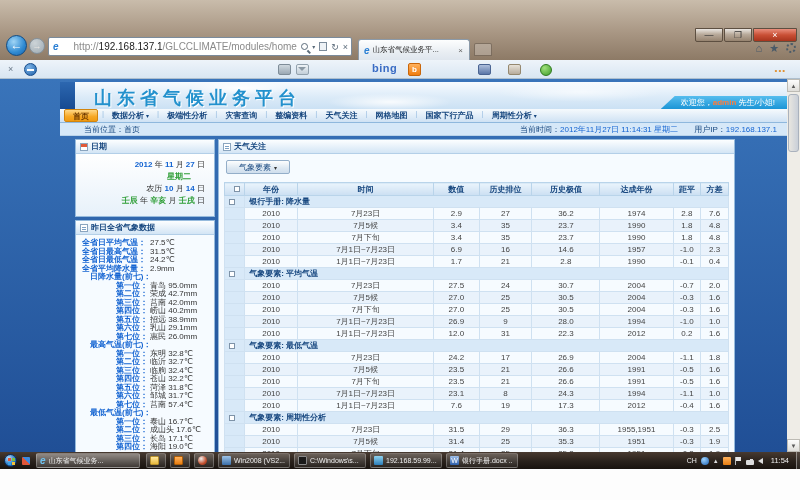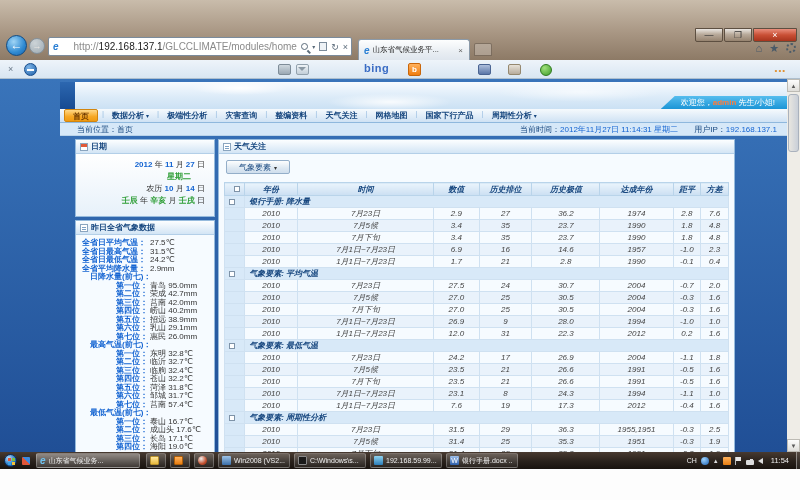--- a/index.html
+++ b/index.html
@@ -36,21 +36,21 @@
   .cmdrow{position:absolute;left:0;top:60px;width:800px;height:19px;
     background:linear-gradient(#eef4fa,#d9e6f2);border-bottom:1px solid #aebfce;}
   .cmd-x{position:absolute;left:8px;top:4px;color:#6b7988;font-size:9px;}
   .cmd-circle{position:absolute;left:24px;top:3px;width:13px;height:13px;border-radius:50%;
     background:radial-gradient(circle at 35% 30%,#7fb6e8,#1d5fa8);border:1px solid #174d8c;}
   .cmd-circle::after{content:"";position:absolute;left:2px;top:5px;width:7px;height:2px;background:#fff;}
   .mini-ic{position:absolute;top:4px;width:13px;height:11px;border-radius:2px;}
   .ic-card{left:278px;background:linear-gradient(#cfd8df,#9aa8b4);border:1px solid #7e8c98;}
   .ic-mail{left:296px;background:linear-gradient(#eef3f7,#c3cfd9);border:1px solid #93a2ae;}
   .ic-mail::after{content:"";position:absolute;left:1px;top:2px;border-left:4px solid transparent;border-right:4px solid transparent;border-top:4px solid #8b99a5;}
-  .bing{position:absolute;left:364px;top:2px;font-size:11px;font-weight:bold;color:#3a6cc4;letter-spacing:.5px;}
+  .bing{position:absolute;left:372px;top:2px;font-size:11px;font-weight:bold;color:#3a6cc4;letter-spacing:.5px;}
   .bing-sq{position:absolute;left:408px;top:3px;width:13px;height:13px;border-radius:2px;background:linear-gradient(#ffb25e,#ef7d10);border:1px solid #c9660a;color:#fff;font-size:8px;text-align:center;line-height:12px;font-weight:bold;}
   .ic-cam{left:478px;background:linear-gradient(#aebfdc,#5b77a8);border:1px solid #4a6492;}
   .ic-tools{left:508px;background:linear-gradient(#e8e2d8,#b7ac9c);border:1px solid #95886f;}
   .ic-green{left:540px;width:12px;height:12px;border-radius:50%;background:radial-gradient(circle at 35% 30%,#9fe07a,#3f9c2a);border:1px solid #2f7a1e;}
   .cmd-dots{position:absolute;right:14px;top:6px;color:#e08f2c;font-size:8px;letter-spacing:1px;}
 
   
   .viewport{position:absolute;left:0;top:79px;width:800px;height:373px;}
   .pagebody{position:absolute;left:0;top:0;width:787px;height:373px;overflow:hidden;
     background:linear-gradient(180deg,#3974ba,#204f96);}
@@ -67,21 +67,21 @@
   .ribbon{position:absolute;right:0;bottom:0;height:13px;line-height:13px;padding:0 12px 0 20px;color:#fff;font-size:8px;
     background:linear-gradient(#56bdee,#1b95d6);clip-path:polygon(14px 0,100% 0,100% 100%,0 100%);}
   .ribbon .uname{color:#ff7b3c;font-weight:bold;}
   .navbar{height:14px;display:flex;padding-left:4px;
     background:linear-gradient(#f6fafd,#cfe2f4);border-bottom:1px solid #8fb8dd;}
   .nav-item{padding:1px 8px;color:#17477f;font-weight:bold;font-size:8px;white-space:nowrap;cursor:default;}
   .nav-item.active{background:linear-gradient(#ffd887,#f7a824 60%,#ef9a12);border:1px solid #d2850e;border-radius:2px;color:#6e3a00;margin-right:4px;}
   .nav-sep{color:#9cc0e2;}
   .caret{font-size:6px;color:#17477f;margin-left:2px;}
   .crumb{height:13px;line-height:13px;background:#d6e8f8;border-bottom:1px solid #b9d3ea;display:flex;font-size:8px;color:#17477f;}
-  .crumb-left{padding-left:1px;flex:1;margin-left:16px;}
+  .crumb-left{padding-left:24px;flex:1;}
   .crumb-right{padding-right:10px;}
   .crumb-right .val{color:#1464d2;}
   .crumb-right .lab{margin-left:14px;}
   .content{position:relative;height:330px;}
 
   .panel{position:absolute;background:#f6fbff;border:1px solid #96bbdd;}
   .panel-h{height:14px;display:flex;align-items:center;padding-left:4px;gap:3px;
     background:linear-gradient(#fcfeff,#d3e5f5);border-bottom:1px solid #b3cfe8;color:#17477f;font-weight:bold;font-size:8px;}
   .pic{width:8px;height:8px;border:1px solid #8aa5bf;background:#fff;position:relative;flex:0 0 auto;}
   .pic.cal::before{content:"";position:absolute;left:0;top:0;right:0;height:3px;background:#e05a3a;}
@@ -100,21 +100,21 @@
   .wline .wlbl{color:#1464d2;font-weight:bold;width:66px;flex:0 0 auto;}
   .wline.rank .wlbl{text-align:right;}
   .wline .wval{color:#333;padding-left:2px;}
   .wline.sect .wlbl{width:auto;padding-left:8px;}
 
   .main-panel{left:158px;top:3px;width:517px;height:324px;overflow:hidden;}
   .main-body{padding:4px 5px;}
   .elem-btn{width:64px;height:14px;margin:2px 0 8px 2px;display:flex;align-items:center;justify-content:center;gap:3px;
     background:linear-gradient(#fdfefe,#dde8f2 60%,#cfdeed);border:1px solid #93aec9;border-radius:2px;color:#17477f;font-size:8px;}
   .elem-btn .bcaret{font-size:6px;color:#333;}
-  table.wt{width:100%;border-collapse:collapse;table-layout:fixed;border:1px solid #b9d4ea;font-style:italic;}
+  table.wt{width:100%;border-collapse:collapse;table-layout:fixed;border:1px solid #b9d4ea;}
   table.wt th{height:13px;background:linear-gradient(#eaf4fc,#cbdff2);border:1px solid #b9d4ea;
     color:#17477f;font-weight:bold;font-size:8px;padding:0;}
   table.wt td{height:11px;border:1px solid #cfe1f1;text-align:center;font-size:8px;color:#444;padding:0;white-space:nowrap;overflow:hidden;}
   tr.group-row td{background:#d8e9f8;color:#17477f;text-align:left;}
   tr.group-row td.glbl{padding-left:4px;font-weight:bold;}
   td.gutter,th.gutter{background:#d8e9f8;}
   tr.data-row.alt td{background:#e9f2fb;}
   tr.data-row td.gutter{background:#d8e9f8;}
   .cbx{display:inline-block;width:6px;height:6px;border:1px solid #7e93a8;background:#fff;vertical-align:middle;margin-left:4px;}
 
@@ -209,20 +209,21 @@
     <span class="mini-ic ic-tools"></span>
     <span class="mini-ic ic-green"></span>
     <span class="cmd-dots">•••</span>
   </div>
 
   <div class="viewport">
     <div class="pagebody">
       <div class="container">
         <div class="masthead">
           <div class="mast-strip"></div>
+          <div class="page-title">山东省气候业务平台</div>
           <div class="ribbon"><span>欢迎您，</span><span class="uname">admin</span><span> 先生/小姐!</span></div>
         </div>
         <div class="navbar">
             <span class="nav-item active">首页</span>
             <span class="nav-sep">|</span>
             <span class="nav-item">数据分析<span class="caret">▾</span></span>
             <span class="nav-sep">|</span>
             <span class="nav-item">极端性分析</span>
             <span class="nav-sep">|</span>
             <span class="nav-item">灾害查询</span>

